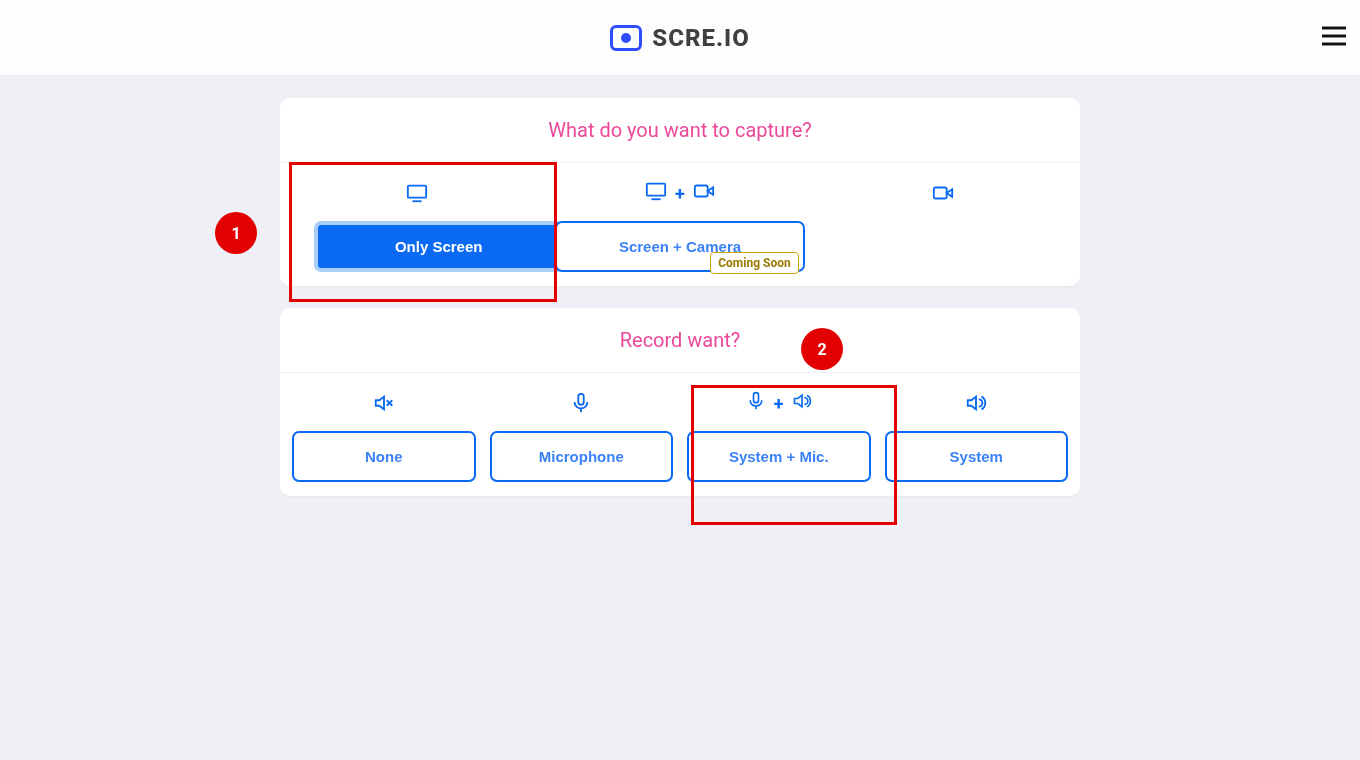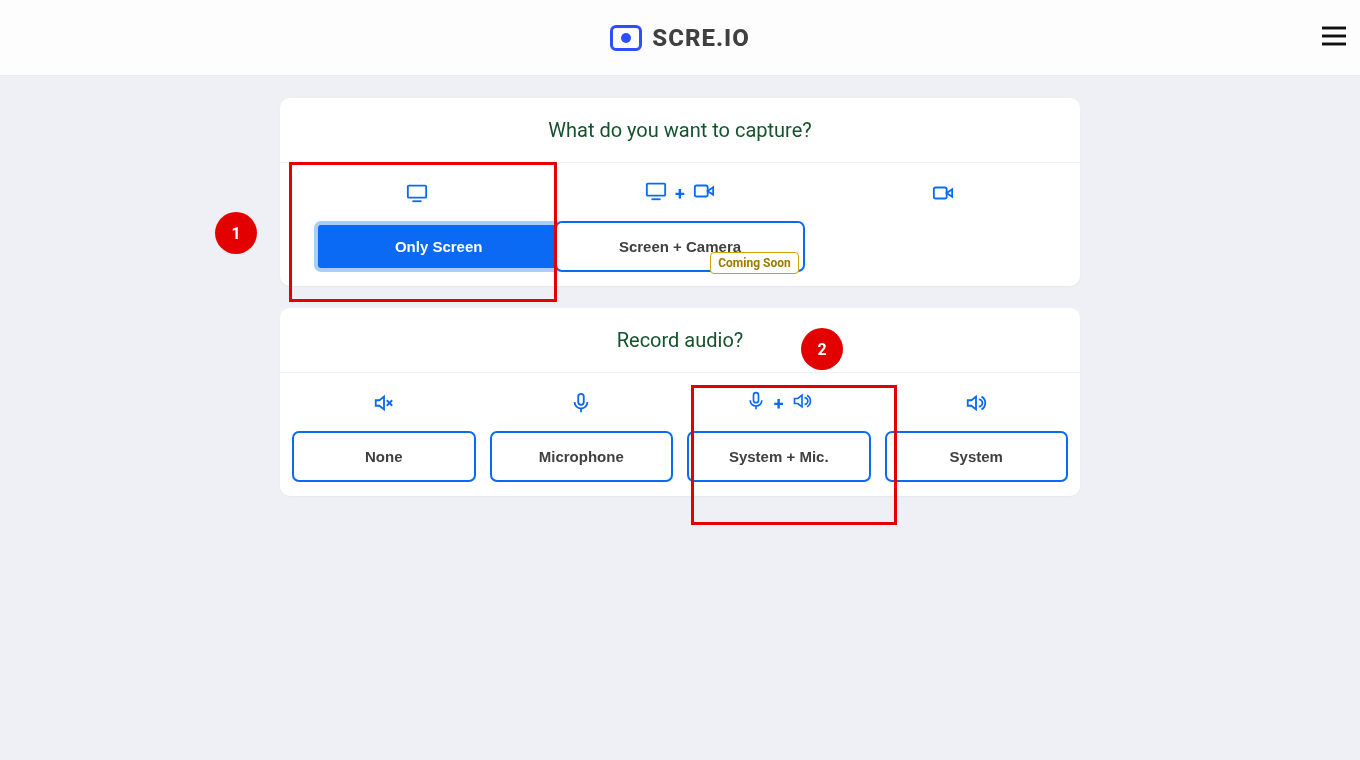--- a/index.html
+++ b/index.html
@@ -67,21 +67,21 @@
     .card {
       background: #fff;
       border-radius: 10px;
       margin-bottom: 22px;
       box-shadow: 0 1px 2px rgba(0,0,0,0.04);
     }
     .card-title {
       text-align: center;
       padding: 20px 0;
       font-size: 20px;
-      color: #14532d;
+      color: #ec4899;
       border-bottom: 1px solid #edf0f4;
     }
     .options-row {
       display: flex;
       padding: 14px 12px 14px;
       gap: 14px;
       position: relative;
     }
     .options-row-4 {
       display: flex;
@@ -109,21 +109,21 @@
     .plus-sym {
       font-size: 18px;
       font-weight: 700;
       color: #0a6af3;
     }
     .opt-btn {
       width: 100%;
       padding: 15px 0;
       border: 2px solid #0a6af3;
       background: #fff;
-      color: #404040;
+      color: #3b82f6;
       font-size: 15px;
       font-weight: 700;
       border-radius: 7px;
       cursor: pointer;
       text-align: center;
     }
     .opt-btn.selected {
       background: #0a6af3;
       color: #fff;
       border: 4px solid #a9cff9;
@@ -239,21 +239,21 @@
           <svg width="22" height="22" viewBox="0 0 24 24" fill="none" stroke="currentColor" stroke-width="2">
             <rect x="2" y="6" width="14" height="12" rx="2"></rect>
             <polygon points="22,8 16,12 22,16"></polygon>
           </svg>
         </div>
       </div>
     </div>
   </div>
 
   <div class="card">
-    <div class="card-title">Record audio?</div>
+    <div class="card-title">Record want?</div>
     <div class="options-row-4">
       <div class="option">
         <div class="icon-area">
           <svg width="22" height="22" viewBox="0 0 24 24" fill="none" stroke="currentColor" stroke-width="2">
             <polygon points="3,9 7,9 12,5 12,19 7,15 3,15"></polygon>
             <line x1="15" y1="9" x2="21" y2="15"></line>
             <line x1="21" y1="9" x2="15" y2="15"></line>
           </svg>
         </div>
         <button class="opt-btn">None</button>

